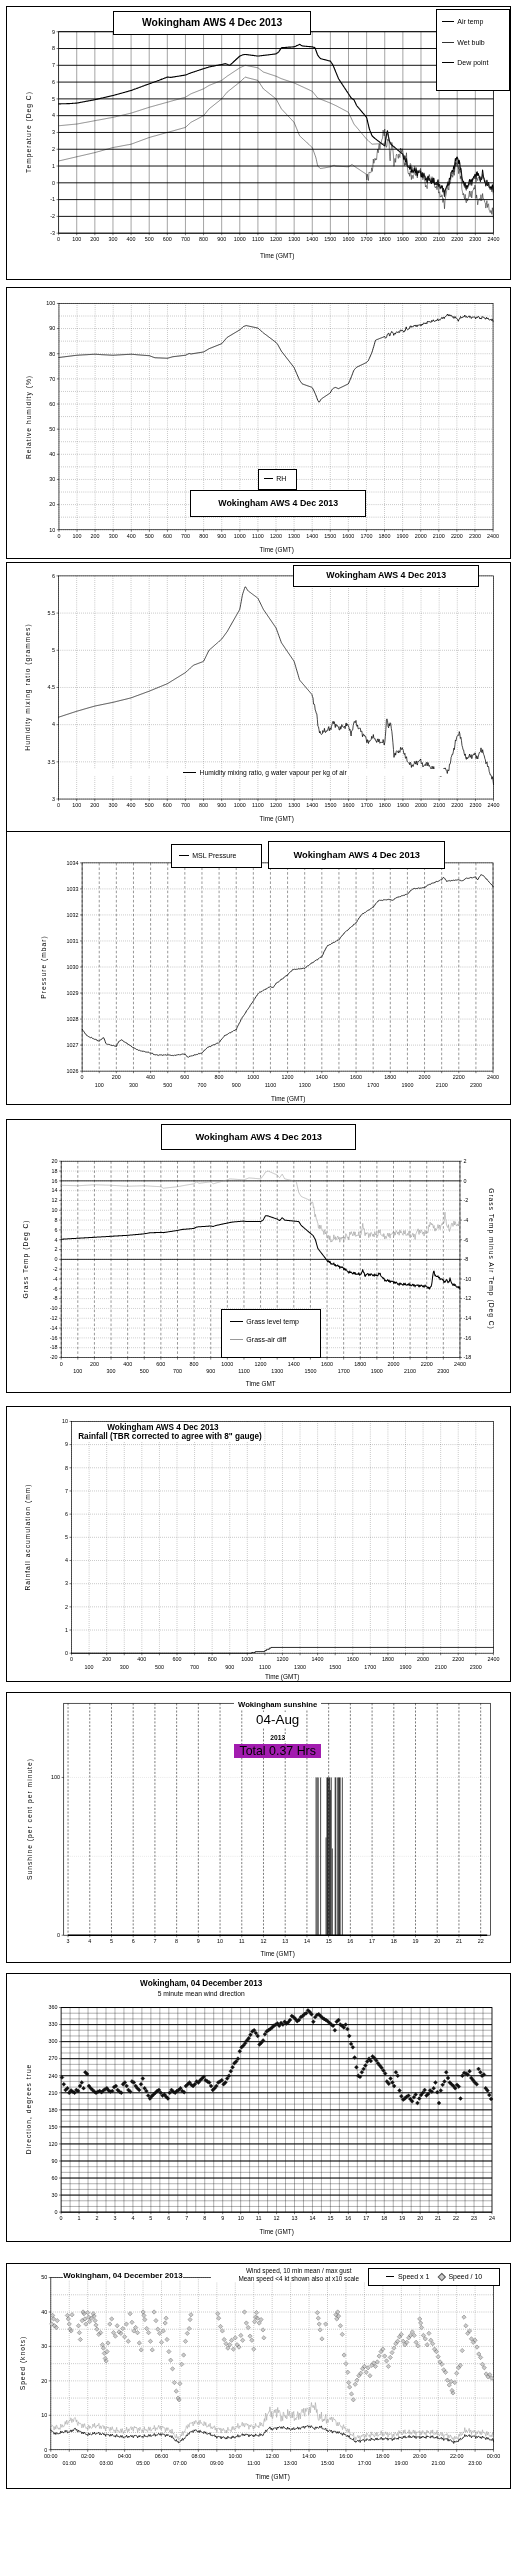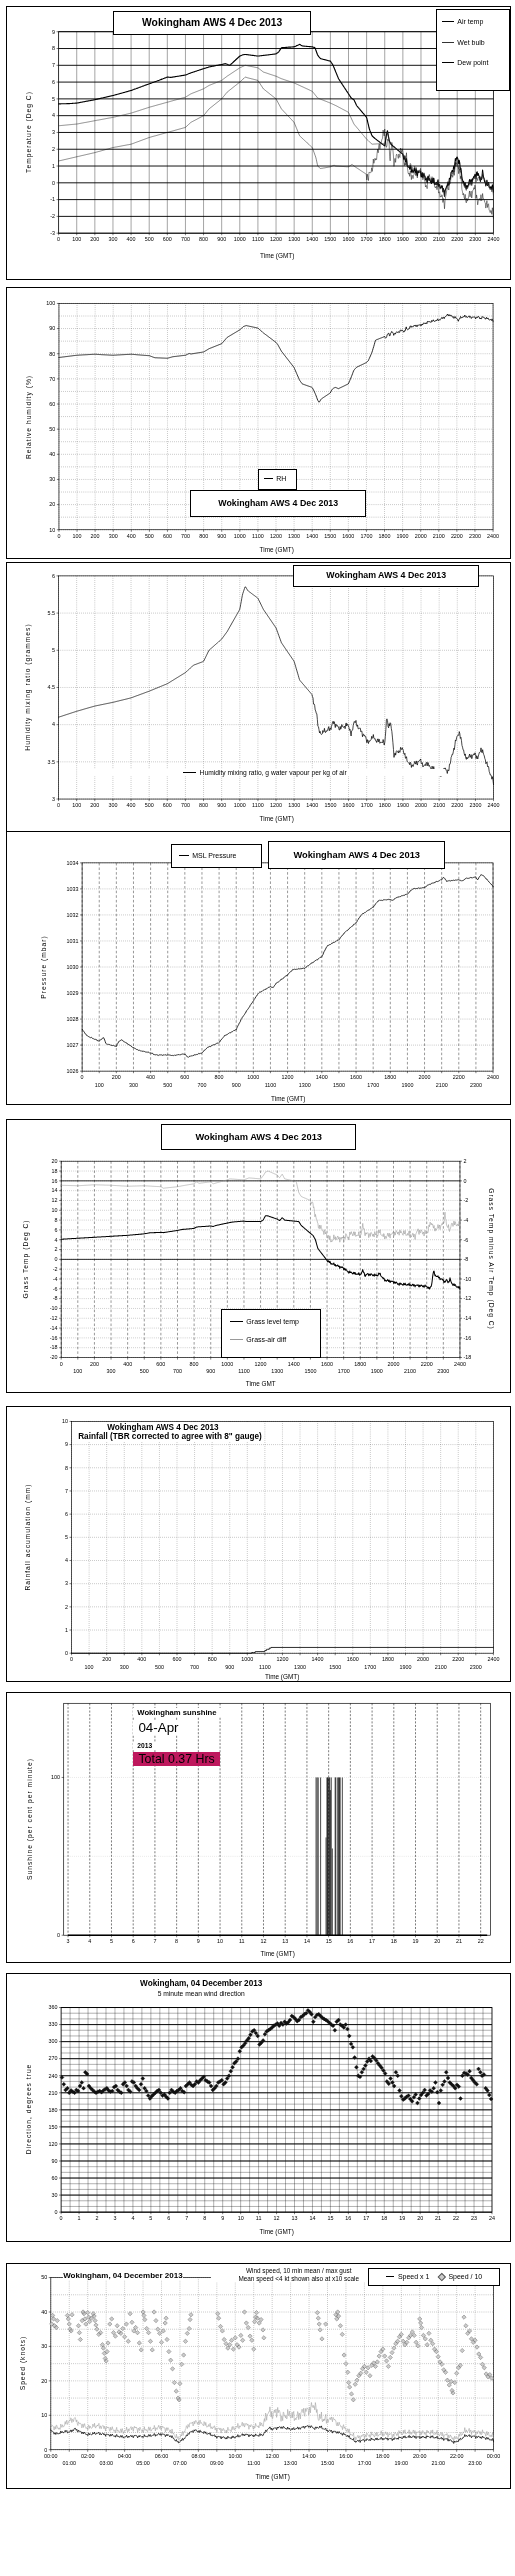--- a/index.html
+++ b/index.html
@@ -912,25 +912,25 @@
       <line x1="631.2396946564886" y1="470" x2="631.2396946564886" y2="301.63265306122446" stroke="#000" stroke-width="1.4"></line>
       <line x1="636.7175572519084" y1="470" x2="636.7175572519084" y2="163.8775510204082" stroke="#000" stroke-width="1.4"></line>
       <line x1="637.9816793893131" y1="470" x2="637.9816793893131" y2="163.8775510204082" stroke="#000" stroke-width="1.4"></line>
       <line x1="641.7740458015268" y1="470" x2="641.7740458015268" y2="163.8775510204082" stroke="#000" stroke-width="1.4"></line>
       <line x1="643.0381679389312" y1="470" x2="643.0381679389312" y2="163.8775510204082" stroke="#000" stroke-width="1.4"></line>
       <line x1="645.1450381679389" y1="470" x2="645.1450381679389" y2="163.8775510204082" stroke="#000" stroke-width="1.4"></line>
       <line x1="646.4091603053436" y1="470" x2="646.4091603053436" y2="163.8775510204082" stroke="#000" stroke-width="1.4"></line>
       <line x1="650.6229007633589" y1="470" x2="650.6229007633589" y2="163.8775510204082" stroke="#000" stroke-width="1.4"></line>
       <line x1="118.42748091603055" y1="470" x2="931.6793893129772" y2="470" stroke="#000" stroke-width="3"></line>
     </svg>
-  <div class="free" style="left:126px;top:15px;width:289px;text-align:left">
+  <div class="free" style="left:126px;top:7px;width:289px;text-align:center">
     <div style="font-weight:bold;font-size:7.7px"><span style="background:#fff;padding:0 4.1px">Wokingham sunshine</span></div>
-    <div style="font-size:13.4px;margin-top:3.1px"><span style="background:#fff;padding:0 5.2px">04-Apr</span></div>
+    <div style="font-size:13.4px;margin-top:3.1px"><span style="background:#fff;padding:0 5.2px">04-Aug</span></div>
     <div style="font-weight:bold;font-size:6.7px;margin-top:7.2px"><span style="background:#fff;padding:0 4.1px">2013</span></div>
-    <div style="font-size:12.4px;margin-top:3.1px"><span style="background:#be185d;padding:0 5.2px">Total 0.37 Hrs</span></div>
+    <div style="font-size:12.4px;margin-top:3.1px"><span style="background:#a21caf;padding:0 5.2px">Total 0.37 Hrs</span></div>
   </div>
   <div class="ylab" style="left:21.6px;top:126px">Sunshine (per cent per minute)</div>
   <div class="xlab" style="left:57px;width:427px;top:257px">Time (GMT)</div>
 </section>
 
 <section class="panel" style="top:1973px;height:267px">
   <svg width="502" height="266" viewBox="0 0 974 516">
       <line x1="105" y1="65" x2="105" y2="462" stroke="#000" stroke-width="0.6"></line>
       <line x1="122.41666666666666" y1="65" x2="122.41666666666666" y2="462" stroke="#000" stroke-width="0.6"></line>
       <line x1="139.83333333333331" y1="65" x2="139.83333333333331" y2="462" stroke="#000" stroke-width="0.6"></line>

